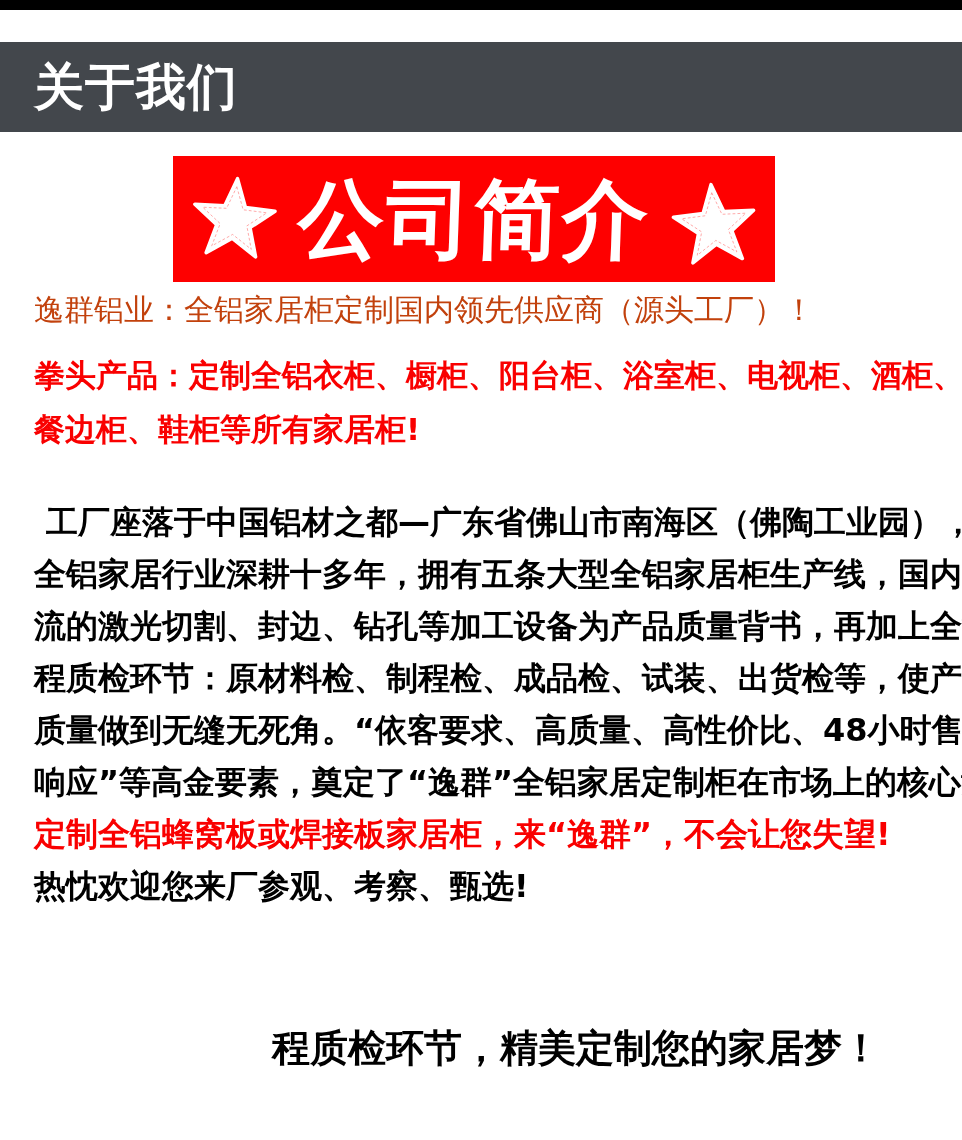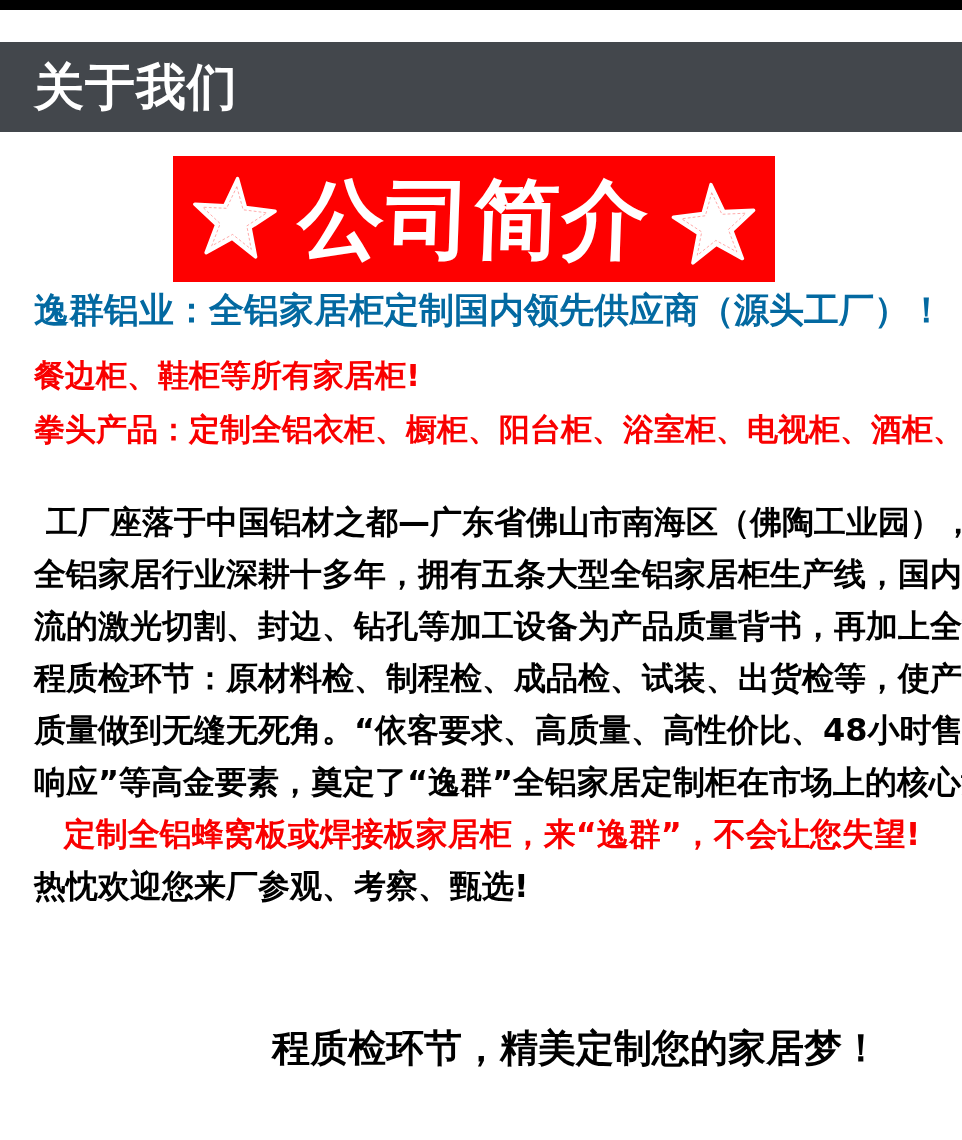--- a/index.html
+++ b/index.html
@@ -30,36 +30,36 @@
   .banner .banner-title{
     color:#ffffff;font-size:86px;font-weight:900;line-height:1;
     letter-spacing:2px;white-space:nowrap;transform:skewX(-2deg);
   }
   .star{width:88px;height:88px;flex:0 0 auto;}
   .star.left{transform:rotate(5deg);}
   .star.right{transform:rotate(-5deg) translateY(6px);}
 
   .intro{
     position:absolute;left:34px;top:288px;width:910px;
-    color:#0369a1;font-size:35px;font-weight:700;line-height:44px;white-space:nowrap;
+    color:#c2410c;font-size:30px;font-weight:400;line-height:44px;white-space:nowrap;
   }
 
   .products{
     position:absolute;left:34px;top:348px;width:916px;
     color:#f90000;font-size:31px;font-weight:700;line-height:54px;
   }
   .products .line{white-space:nowrap;}
 
   .body-block{
     position:absolute;left:34px;top:496px;width:916px;
     font-size:32px;font-weight:700;line-height:52px;color:#000000;
   }
   .body-block .line{white-space:nowrap;}
   .body-block .line.first{text-indent:12px;}
-  .body-block .line.red{color:#f90000;text-align:center;}
+  .body-block .line.red{color:#f90000;}
 
   .slogan{
     position:absolute;left:0;top:1022px;width:880px;
     text-align:right;color:#000000;font-size:38px;font-weight:900;
     line-height:52px;white-space:nowrap;
   }
 </style>
 </head>
 <body>
 
@@ -79,22 +79,22 @@
     <div class="banner-title">公司简介</div>
     <svg class="star right" viewBox="0 0 100 100">
       <path d="M50,4 L61.8,35.8 L95.7,37.2 L69,58.2 L78.2,90.8 L50,72 L21.8,90.8 L31,58.2 L4.3,37.2 L38.2,35.8 Z" fill="#ffffff" stroke="#ffffff" stroke-width="4" stroke-linejoin="round"></path>
       <path d="M50,4 L61.8,35.8 L95.7,37.2 L69,58.2 L78.2,90.8 L50,72 L21.8,90.8 L31,58.2 L4.3,37.2 L38.2,35.8 Z" fill="none" stroke="#ff8a8a" stroke-width="1" stroke-dasharray="4 3" transform="translate(50,50) scale(0.8) translate(-50,-50)"></path>
     </svg>
   </div>
 
   <div class="intro">逸群铝业：全铝家居柜定制国内领先供应商（源头工厂）！</div>
 
   <div class="products">
+    <div class="line">拳头产品：定制全铝衣柜、橱柜、阳台柜、浴室柜、电视柜、酒柜、</div>
     <div class="line">餐边柜、鞋柜等所有家居柜!</div>
-    <div class="line">拳头产品：定制全铝衣柜、橱柜、阳台柜、浴室柜、电视柜、酒柜、</div>
   </div>
 
   <div class="body-block">
     <div class="line first">工厂座落于中国铝材之都—广东省佛山市南海区（佛陶工业园），在</div>
     <div class="line">全铝家居行业深耕十多年，拥有五条大型全铝家居柜生产线，国内一</div>
     <div class="line">流的激光切割、封边、钻孔等加工设备为产品质量背书，再加上全流</div>
     <div class="line">程质检环节：原材料检、制程检、成品检、试装、出货检等，使产品</div>
     <div class="line">质量做到无缝无死角。“依客要求、高质量、高性价比、48小时售后</div>
     <div class="line">响应”等高金要素，奠定了“逸群”全铝家居定制柜在市场上的核心竞</div>
     <div class="line red">定制全铝蜂窝板或焊接板家居柜，来“逸群”，不会让您失望!</div>

